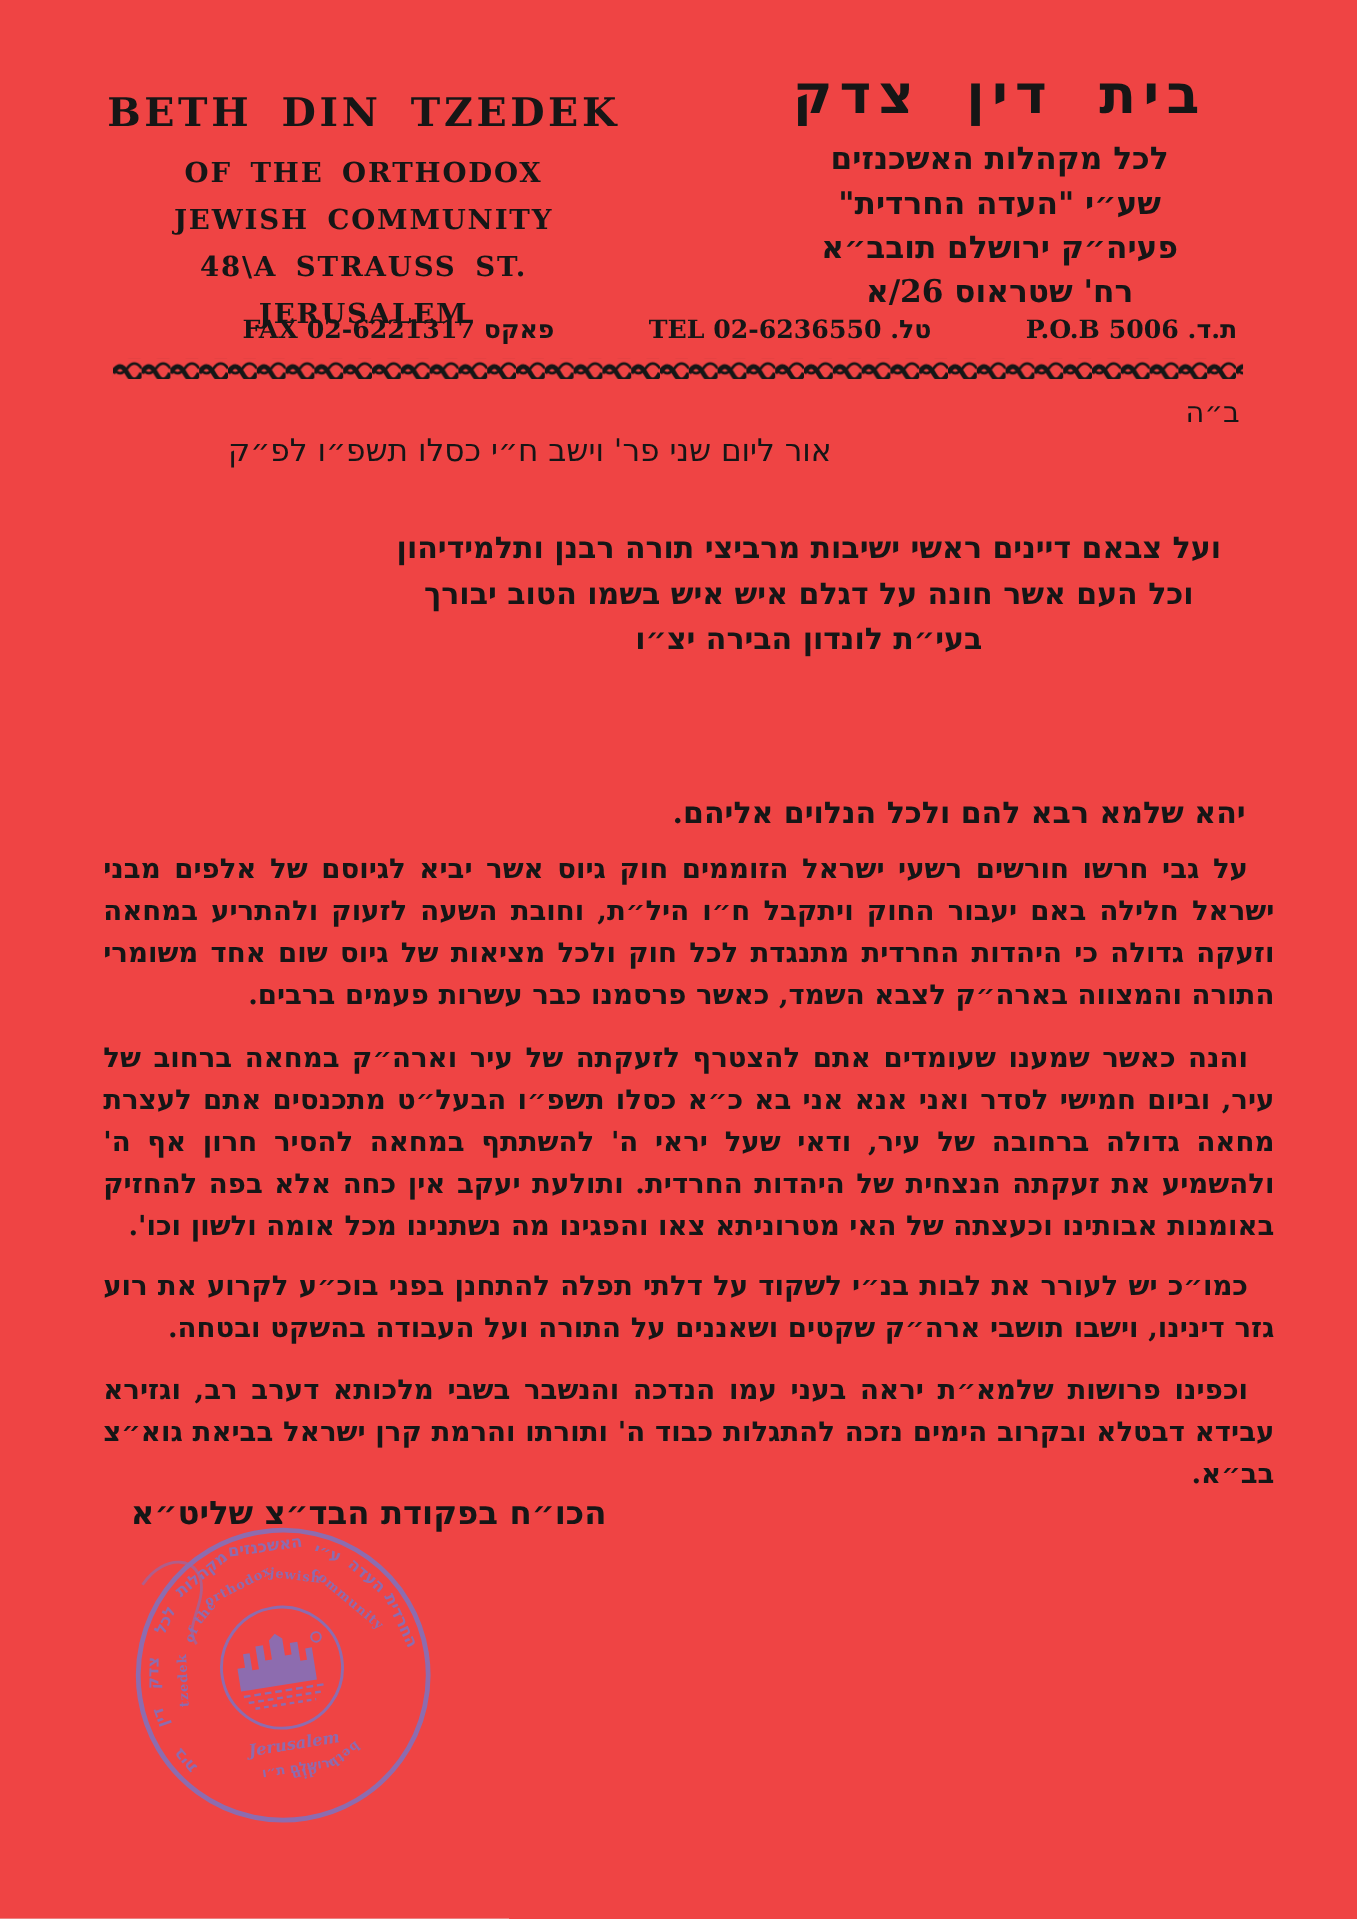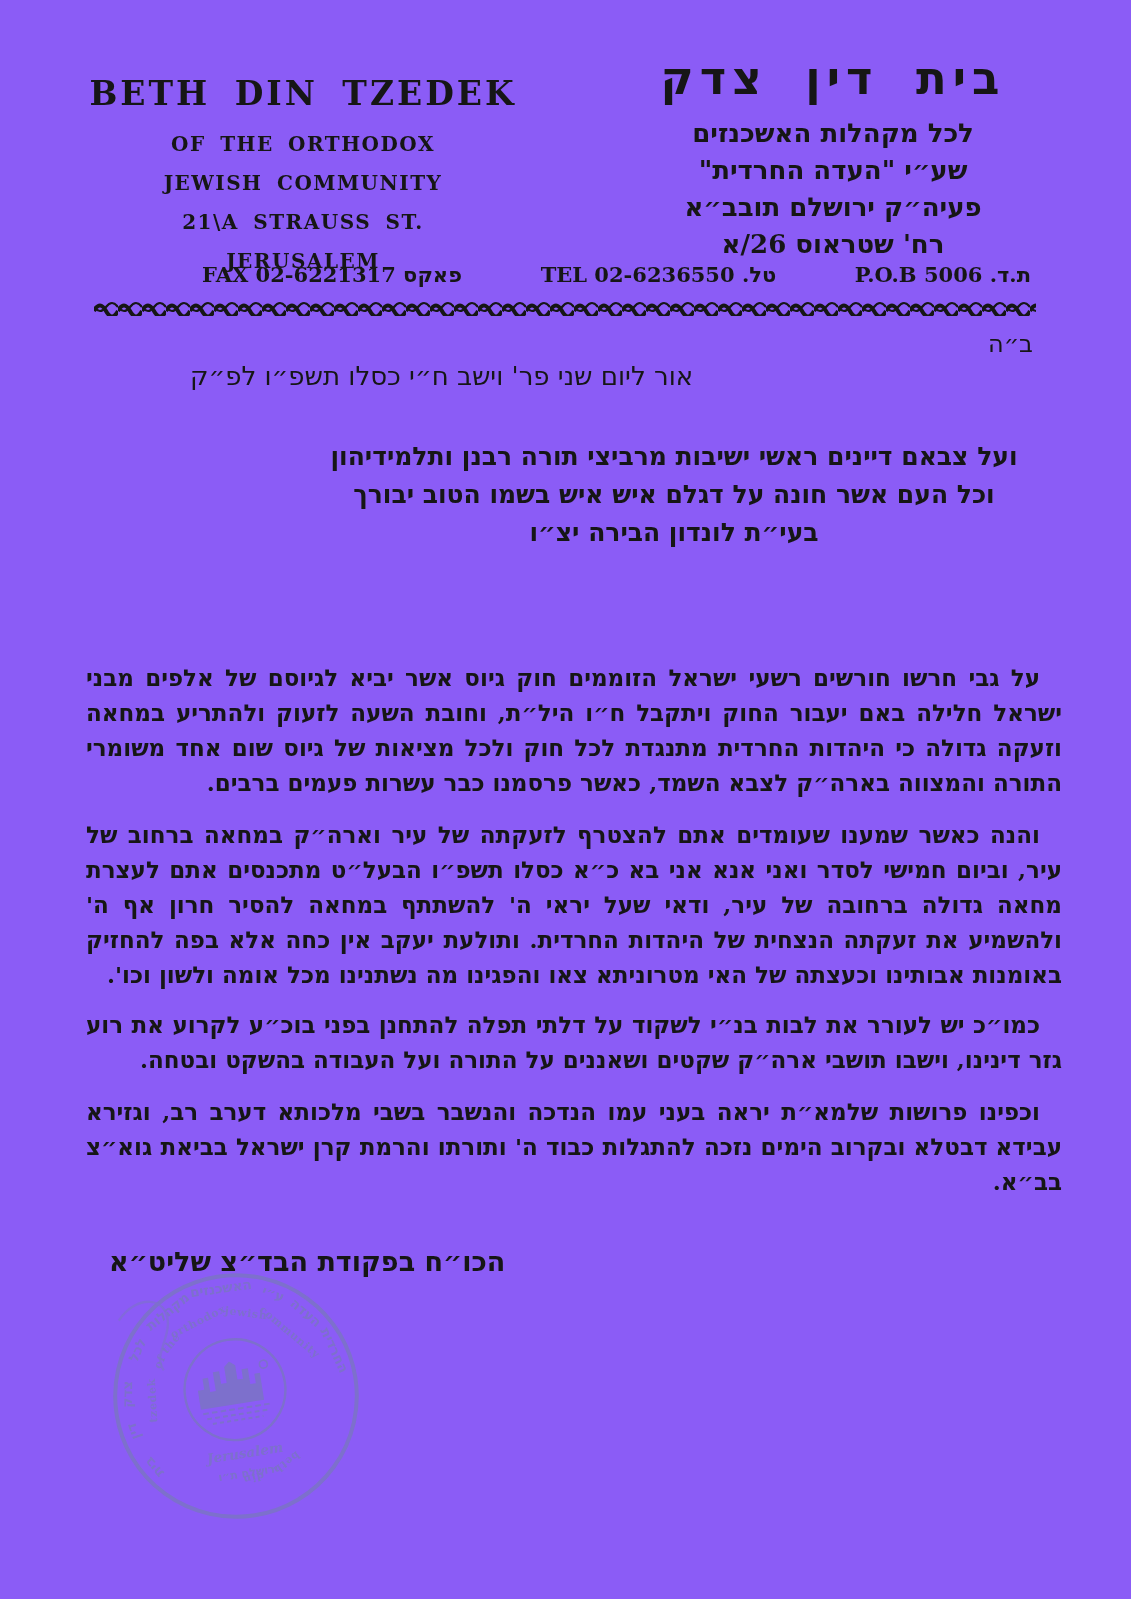--- a/index.html
+++ b/index.html
@@ -1,26 +1,26 @@
 <!DOCTYPE html>
 <html style="--stamp: #7b74c4;"><head>
 <meta charset="utf-8">
 <style>
   :root{ --ink:#161616; --stamp:#7b74c4; }
   *{margin:0;padding:0;box-sizing:border-box;}
   html,body{background:#e8e8e8;}
   .page{
     position:relative; width:1131px; height:1599px; margin:0 auto;
-    background:#8b5cf6; color:var(--ink); overflow:hidden;
+    background:#ef4444; color:var(--ink); overflow:hidden;
     font-family:"DejaVu Serif","DejaVu Sans",serif;
   }
   
   .lh-en{position:absolute; left:88px; top:74px; width:430px; text-align:center;}
   .lh-en .t1{font-size:33px; font-weight:bold; letter-spacing:3px; word-spacing:10px; margin-bottom:12px;}
-  .lh-en .t2{font-size:20px; font-weight:bold; letter-spacing:1.5px; word-spacing:6px; line-height:39px;}
+  .lh-en .t2{font-size:23px; font-weight:bold; letter-spacing:1.5px; word-spacing:6px; line-height:39px;}
   .lh-he{position:absolute; right:68px; top:52px; width:460px; text-align:center; direction:rtl;
          font-family:"DejaVu Serif","DejaVu Sans",sans-serif;}
   .lh-he .t1{font-size:45px; font-weight:bold; letter-spacing:6px; word-spacing:16px; margin-bottom:10px;}
   .lh-he .t2{font-size:26px; font-weight:bold; line-height:37px;}
   .contact{position:absolute; left:0; right:0; top:262px; display:flex;
            justify-content:space-between; padding:0 100px 0 170px;
            font-size:21px; font-weight:bold;margin-left:32px;}
   .contact > span{direction:rtl; unicode-bidi:plaintext;}
   .wave{position:absolute; left:94px; top:299px; width:942px; height:17px;}
   
@@ -50,21 +50,21 @@
 </style>
 </head>
 <body>
 
 <div class="page">
 
   <div class="lh-en">
     <div class="t1">BETH DIN TZEDEK</div>
     <div class="t2">OF THE ORTHODOX</div>
     <div class="t2">JEWISH COMMUNITY</div>
-    <div class="t2">21\A STRAUSS ST.</div>
+    <div class="t2">48\A STRAUSS ST.</div>
     <div class="t2">JERUSALEM</div>
   </div>
 
   <div class="lh-he">
     <div class="t1">בית דין צדק</div>
     <div class="t2">לכל מקהלות האשכנזים</div>
     <div class="t2">שע״י "העדה החרדית"</div>
     <div class="t2">פעיה״ק ירושלם תובב״א</div>
     <div class="t2">רח' שטראוס 26/א</div>
   </div>
@@ -88,20 +88,21 @@
   <div class="bsd">ב״ה</div>
   <div class="dateline">אור ליום שני פר' וישב ח״י כסלו תשפ״ו לפ״ק</div>
 
   <div class="address">
     <div>ועל צבאם דיינים ראשי ישיבות מרביצי תורה רבנן ותלמידיהון</div>
     <div>וכל העם אשר חונה על דגלם איש איש בשמו הטוב יבורך</div>
     <div>בעי״ת לונדון הבירה יצ״ו</div>
   </div>
 
   <div class="bodytext">
+    <p class="greeting">יהא שלמא רבא להם ולכל הנלוים אליהם.</p>
     <p class="para p1">על גבי חרשו חורשים רשעי ישראל הזוממים חוק גיוס אשר יביא לגיוסם של אלפים מבני ישראל חלילה באם יעבור החוק ויתקבל ח״ו היל״ת, וחובת השעה לזעוק ולהתריע במחאה וזעקה גדולה כי היהדות החרדית מתנגדת לכל חוק ולכל מציאות של גיוס שום אחד משומרי התורה והמצווה בארה״ק לצבא השמד, כאשר פרסמנו כבר עשרות פעמים ברבים.</p>
     <p class="para p2">והנה כאשר שמענו שעומדים אתם להצטרף לזעקתה של עיר וארה״ק במחאה ברחוב של עיר, וביום חמישי לסדר ואני אנא אני בא כ״א כסלו תשפ״ו הבעל״ט מתכנסים אתם לעצרת מחאה גדולה ברחובה של עיר, ודאי שעל יראי ה' להשתתף במחאה להסיר חרון אף ה' ולהשמיע את זעקתה הנצחית של היהדות החרדית. ותולעת יעקב אין כחה אלא בפה להחזיק באומנות אבותינו וכעצתה של האי מטרוניתא צאו והפגינו מה נשתנינו מכל אומה ולשון וכו'.</p>
     <p class="para p3">כמו״כ יש לעורר את לבות בנ״י לשקוד על דלתי תפלה להתחנן בפני בוכ״ע לקרוע את רוע גזר דינינו, וישבו תושבי ארה״ק שקטים ושאננים על התורה ועל העבודה בהשקט ובטחה.</p>
     <p class="para p4">וכפינו פרושות שלמא״ת יראה בעני עמו הנדכה והנשבר בשבי מלכותא דערב רב, וגזירא עבידא דבטלא ובקרוב הימים נזכה להתגלות כבוד ה' ותורתו והרמת קרן ישראל בביאת גוא״צ בב״א.</p>
   </div>
 
   <div class="signature">הכו״ח בפקודת הבד״צ שליט״א</div>
 
   <svg class="stamp" viewBox="0 0 320 320">
     <circle class="ring" cx="160" cy="160" r="151" stroke-width="5"></circle>

